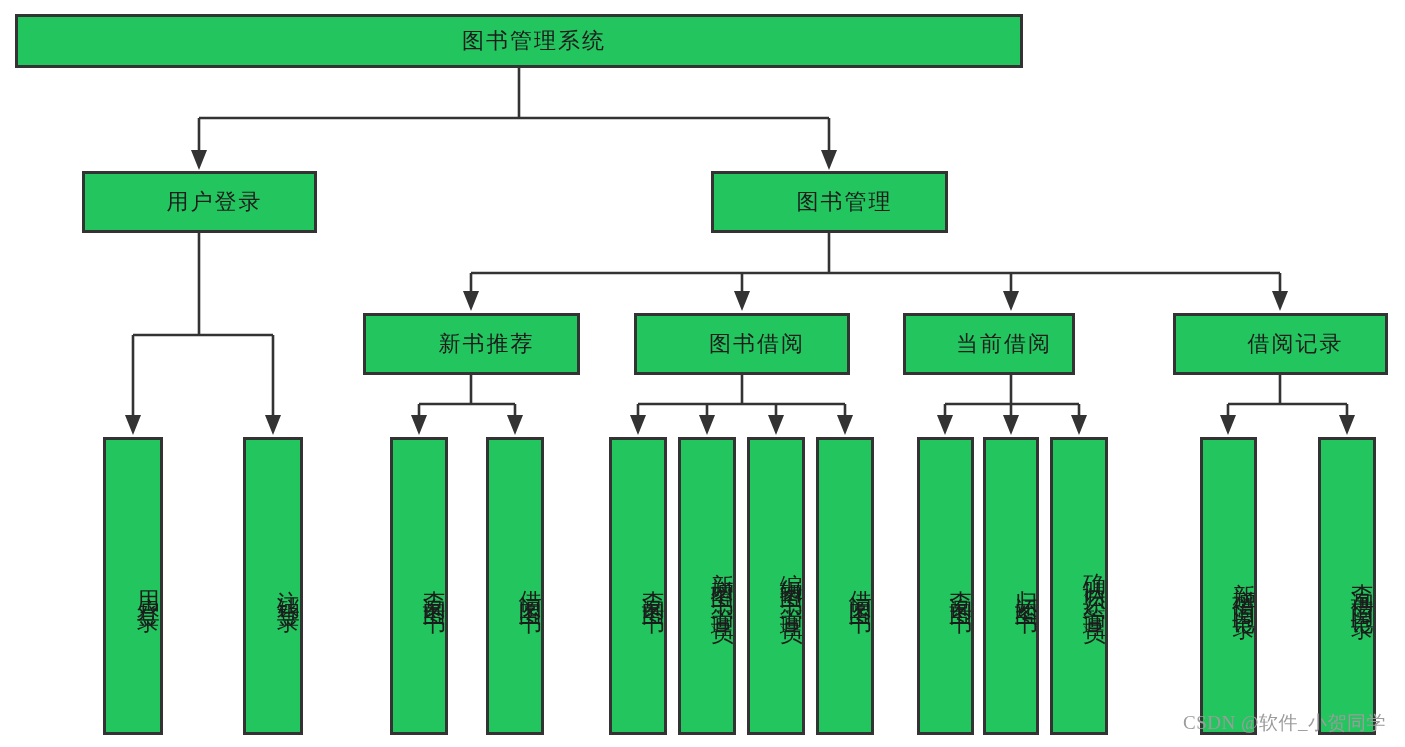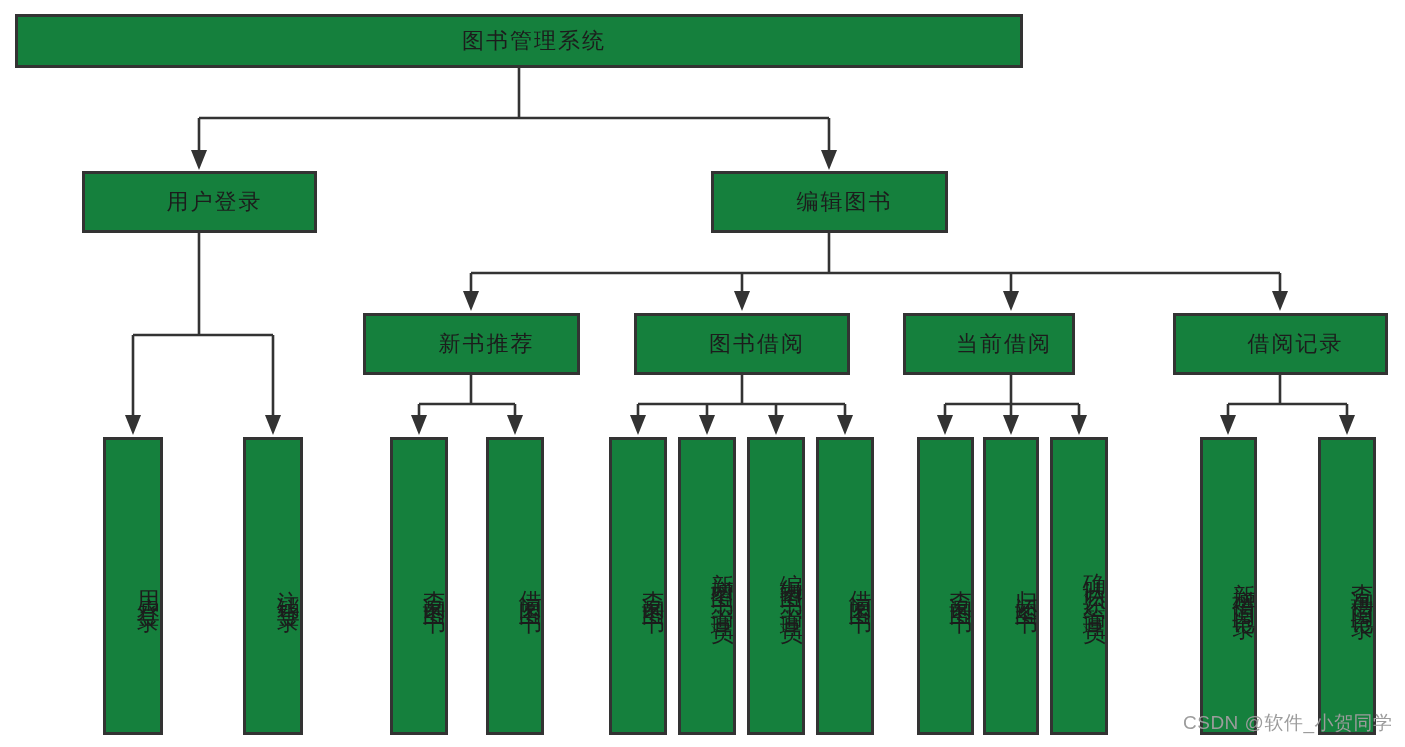--- a/index.html
+++ b/index.html
@@ -13,42 +13,42 @@
     position:relative;
     width:1405px;height:747px;
     background:var(--background);
     font-family:"Liberation Sans","DejaVu Sans",sans-serif;
     color:var(--text);
     overflow:hidden;
   }
   svg.wires{position:absolute;left:0;top:0;width:1405px;height:747px;}
   .box{
     position:absolute;
-    background:#15803d;
+    background:#22c55e;
     border:3px solid var(--line);
     box-sizing:border-box;
     display:flex;align-items:center;justify-content:center;padding-left:30px;
   }
   .h-label{font-size:22px;letter-spacing:2px;white-space:nowrap;}
   .root-box{left:15px;top:14px;width:1008px;height:54px;}
   .lv2{top:171px;height:62px;}
   .lv3{top:313px;height:62px;}
   .leaf{top:437px;height:298px;}
   .vtext{
     writing-mode:vertical-rl;
     text-orientation:mixed;
     font-size:23px;
     letter-spacing:7px;
     line-height:1.1;
     white-space:nowrap;
   }
   .watermark{
     position:absolute;left:1183px;top:710px;
     font-size:19px;color:var(--watermark);
-    letter-spacing:0.5px;white-space:nowrap;
+    letter-spacing:0.5px;white-space:nowrap;font-family:Liberation Serif, serif;
   }
 </style>
 </head>
 <body>
 
 <div class="stage">
 
   <svg class="wires" viewBox="0 0 1405 747" xmlns="http://www.w3.org/2000/svg">
     <g style="stroke:var(--line);stroke-width:2.6;fill:none">
 
@@ -90,21 +90,21 @@
   </svg>
 
   <div class="box root-box">
     <span class="h-label">图书管理系统</span>
   </div>
 
   <div class="box lv2" style="left:82px;width:235px;">
     <span class="h-label">用户登录</span>
   </div>
   <div class="box lv2" style="left:711px;width:237px;">
-    <span class="h-label">编辑图书</span>
+    <span class="h-label">图书管理</span>
   </div>
 
   <div class="box lv3" style="left:634px;width:216px;">
     <span class="h-label">图书借阅</span>
   </div>
   <div class="box lv3" style="left:363px;width:217px;">
     <span class="h-label">新书推荐</span>
   </div>
   <div class="box lv3" style="left:903px;width:172px;">
     <span class="h-label">当前借阅</span>

